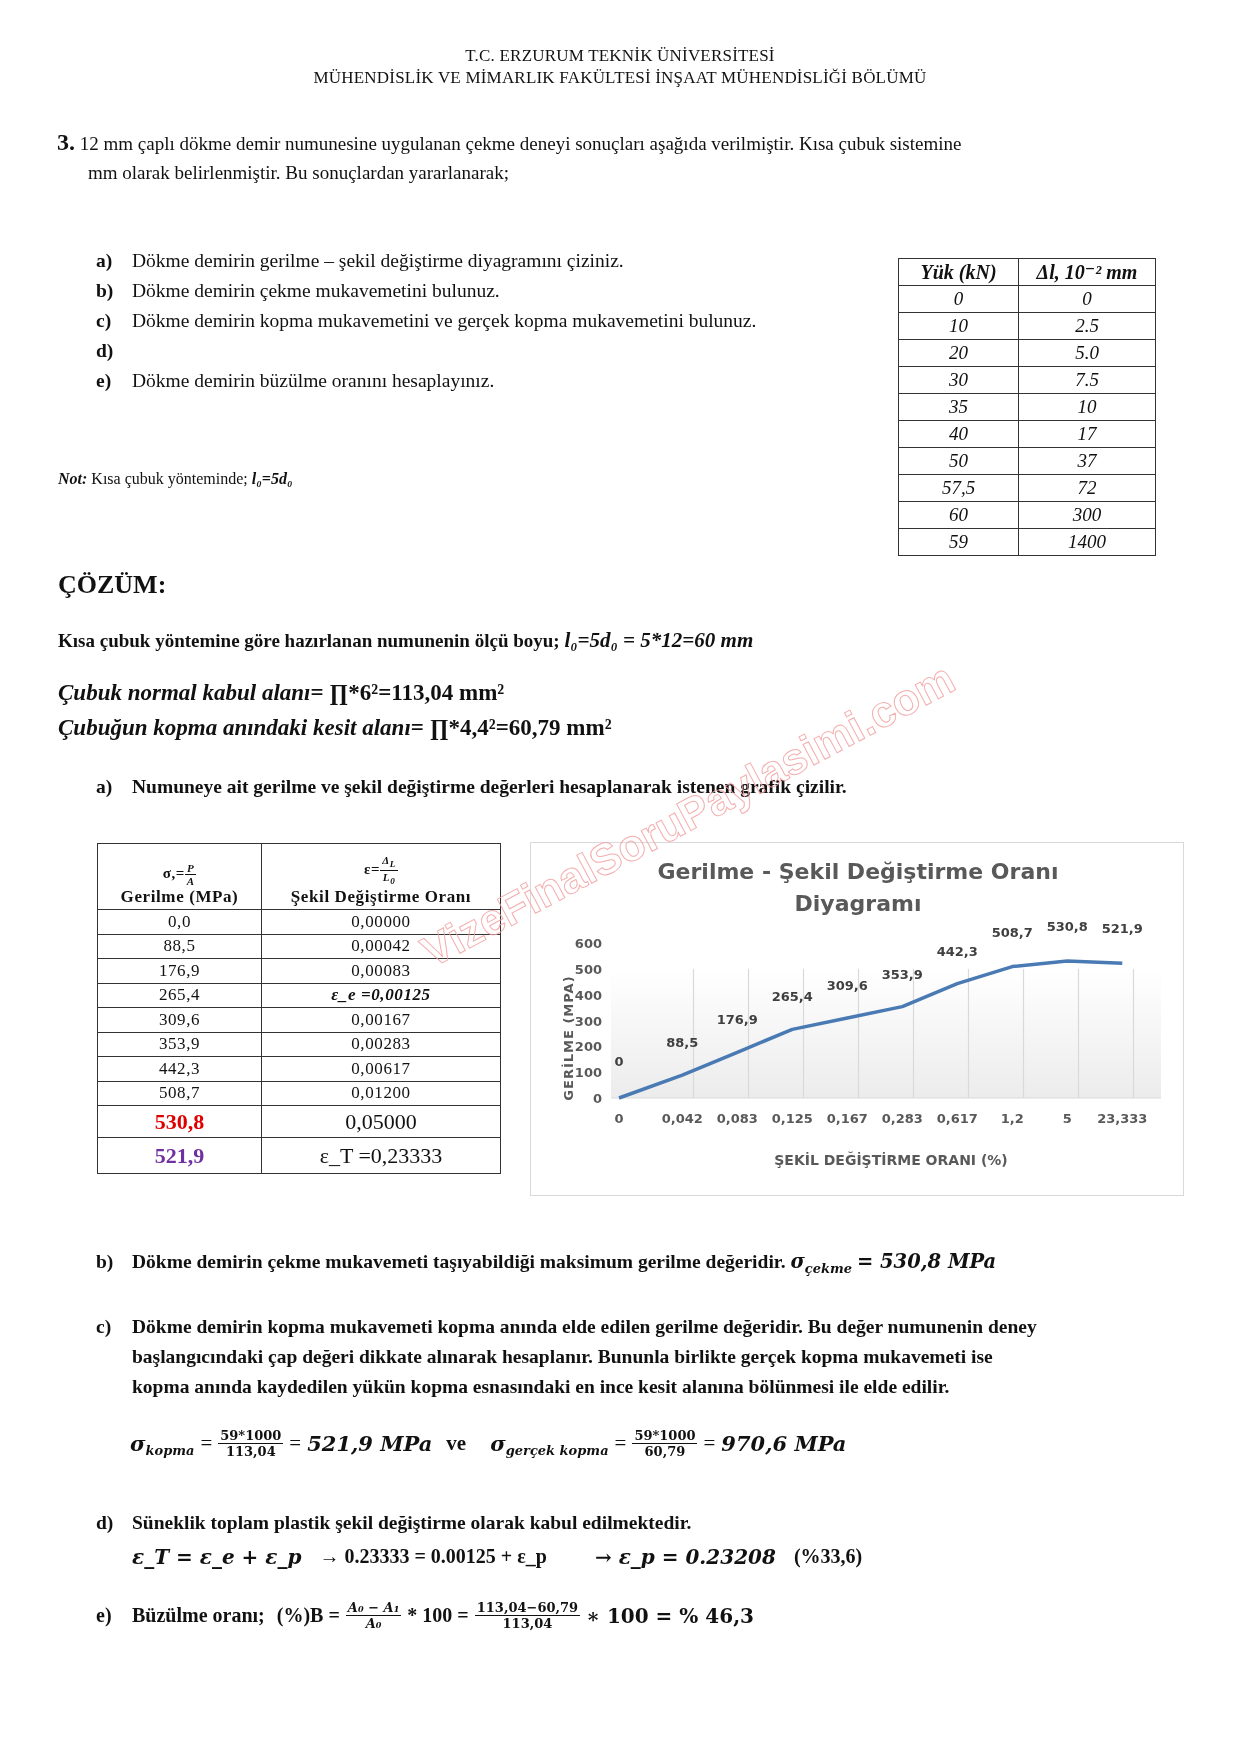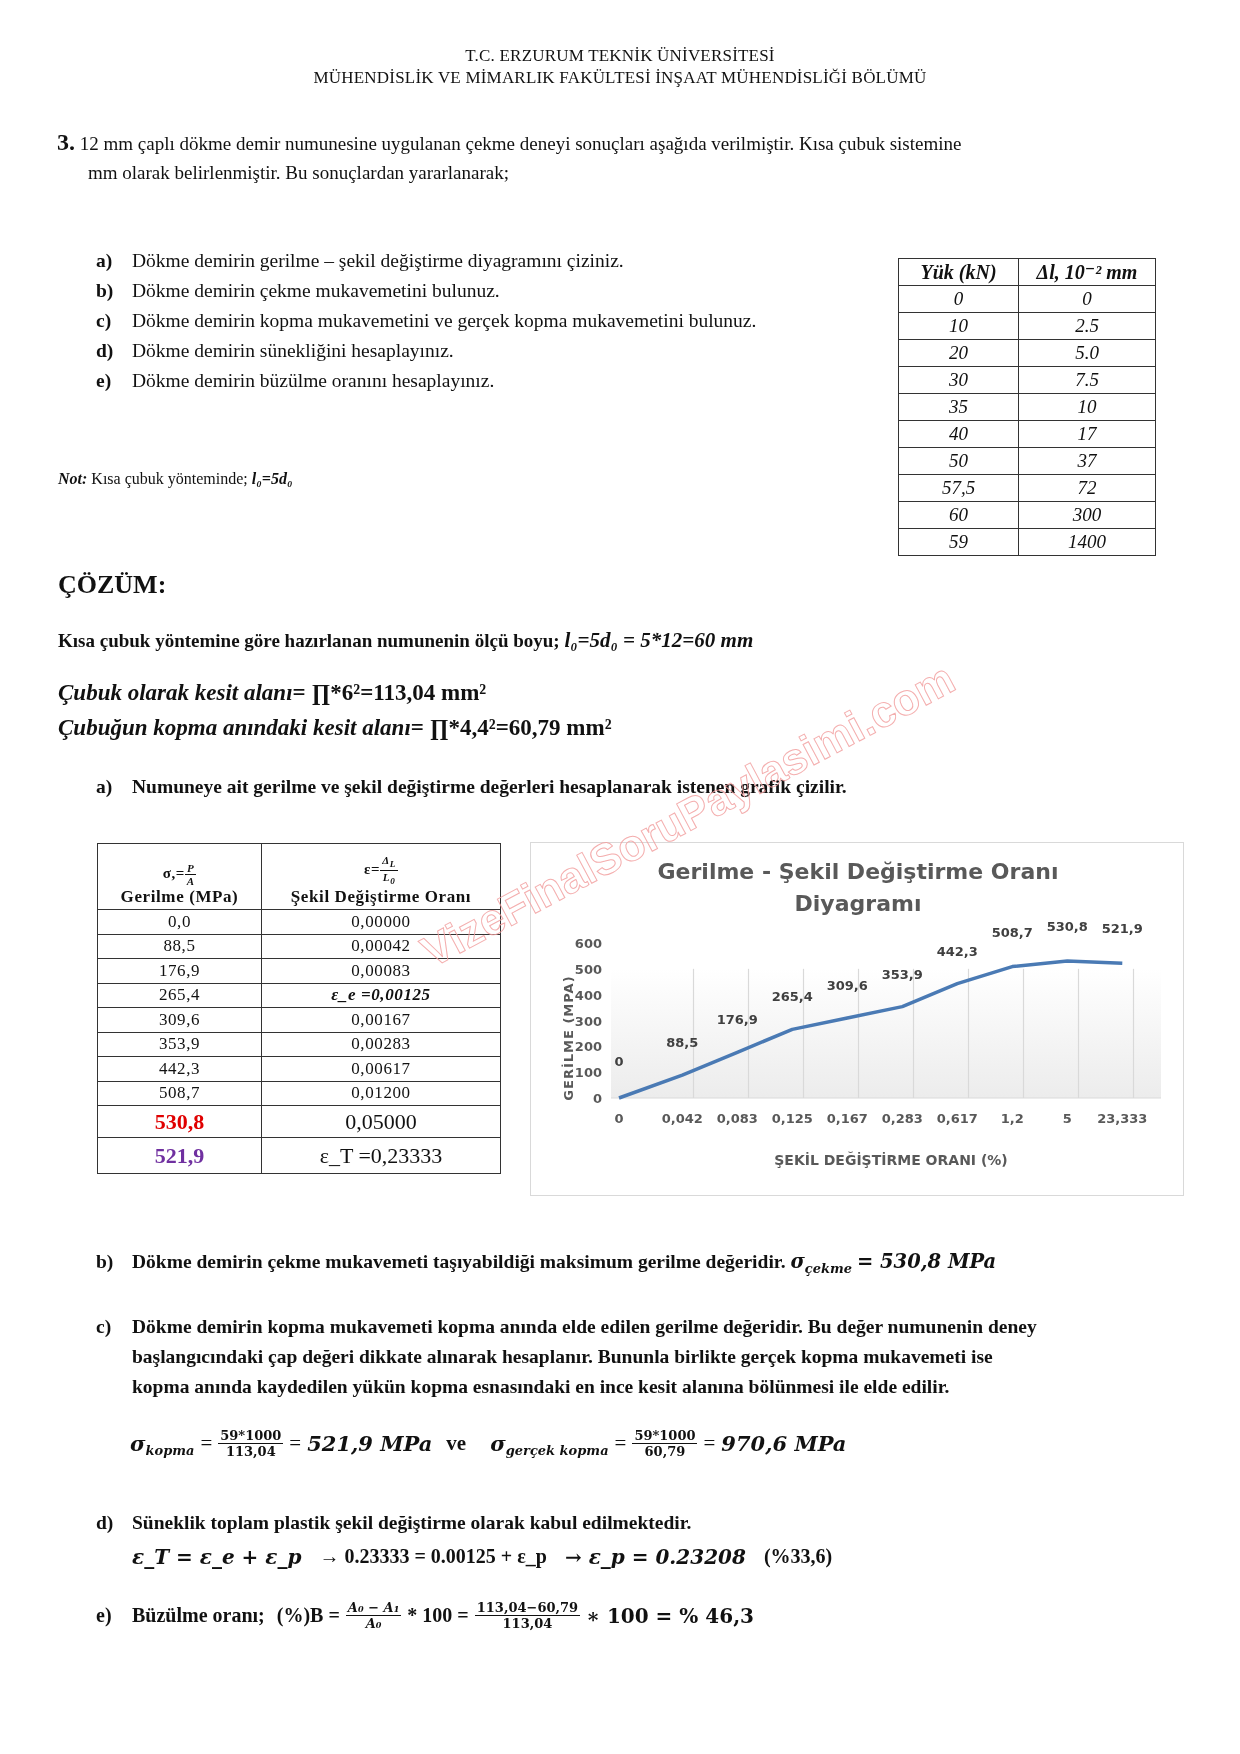--- a/index.html
+++ b/index.html
@@ -46,21 +46,20 @@
   <div class="q-item">
       <span class="lbl">b)</span>
       <span>Dökme demirin çekme mukavemetini bulunuz.</span>
     </div>
   <div class="q-item">
       <span class="lbl">c)</span>
       <span>Dökme demirin kopma mukavemetini ve gerçek kopma mukavemetini bulunuz.</span>
     </div>
   <div class="q-item">
       <span class="lbl">d)</span>
-      <span>Dökme demirin sünekliğini hesaplayınız.</span>
     </div>
   <div class="q-item">
       <span class="lbl">e)</span>
       <span>Dökme demirin büzülme oranını hesaplayınız.</span>
     </div>
 </div>
 
 <div class="abs" style="left:58px; top:470px; font-size:16px;">
   <span class="bold ital">Not:</span>
   <span>Kısa çubuk yönteminde;</span>
@@ -117,21 +116,21 @@
   </table>
 
 <div class="abs bold" style="left:58px; top:570px; font-size:26px;">ÇÖZÜM:</div>
 
 <div class="abs sol-line" style="left:58px; top:628px; font-size:19px;">
   <span>Kısa çubuk yöntemine göre hazırlanan numunenin ölçü boyu;</span>
   <span class="ital" style="font-size:21px;">l₀=5d₀ = 5*12=60 mm</span>
 </div>
 
 <div class="abs" style="left:58px; top:680px; font-size:23px; font-weight:bold;">
-  <span class="ital">Çubuk olarak kesit alanı</span><span>= ∏*6²=113,04 mm²</span>
+  <span class="ital">Çubuk normal kabul alanı</span><span>= ∏*6²=113,04 mm²</span>
 </div>
 <div class="abs" style="left:58px; top:715px; font-size:23px; font-weight:bold;">
   <span class="ital">Çubuğun kopma anındaki kesit alanı</span><span>= ∏*4,4²=60,79 mm²</span>
 </div>
 
 <div class="abs sol-line" style="left:96px; top:776px; font-size:19.5px;">
   <span style="display:inline-block; width:36px;">a)</span><span>Numuneye ait gerilme ve şekil değiştirme değerleri hesaplanarak istenen grafik çizilir.</span>
 </div>
 
 <table class="abs tbl2" style="left:97px; top:843px; width:404px;">
@@ -286,21 +285,21 @@
   <span>=</span>
   <span class="math">970,6 MPa</span>
 </div>
 
 <div class="abs sol-line" style="left:96px; top:1512px; font-size:19.5px;">
   <span style="display:inline-block; width:36px;">d)</span><span>Süneklik toplam plastik şekil değiştirme olarak kabul edilmektedir.</span>
 </div>
 <div class="abs" style="left:132px; top:1545px; font-size:20px; font-weight:bold; display:flex; gap:18px;">
   <span class="math">ε_T = ε_e + ε_p</span>
   <span>→ 0.23333 = 0.00125 + ε_p</span>
-  <span style="" class="math">→ ε_p = 0.23208</span>
+  <span style="margin-left:30px;" class="math">→ ε_p = 0.23208</span>
   <span>(%33,6)</span>
 </div>
 
 <div class="abs" style="left:96px; top:1600px; font-size:20px; font-weight:bold; display:flex; align-items:center; gap:6px;">
   <span style="display:inline-block; width:30px;">e)</span>
   <span>Büzülme oranı;</span>
   <span style="margin-left:6px;">(%)B =</span>
   <span class="frac big">
       <span class="num" style="font-style:italic;">A₀ − A₁</span>
       <span style="font-style:italic;">A₀</span>

